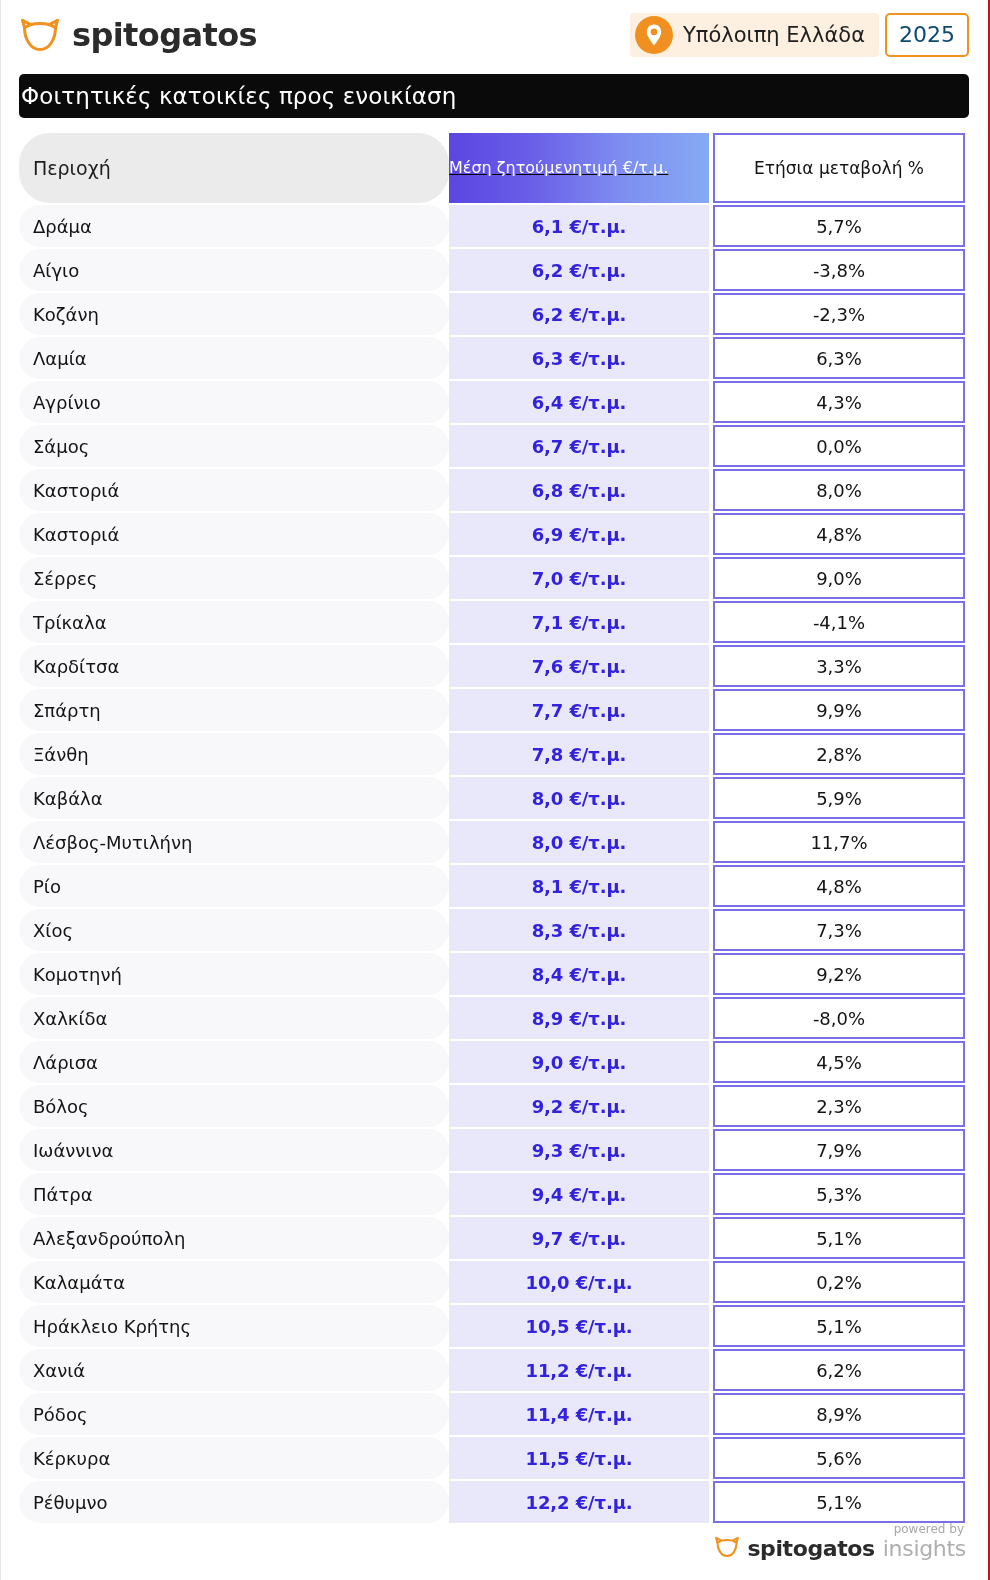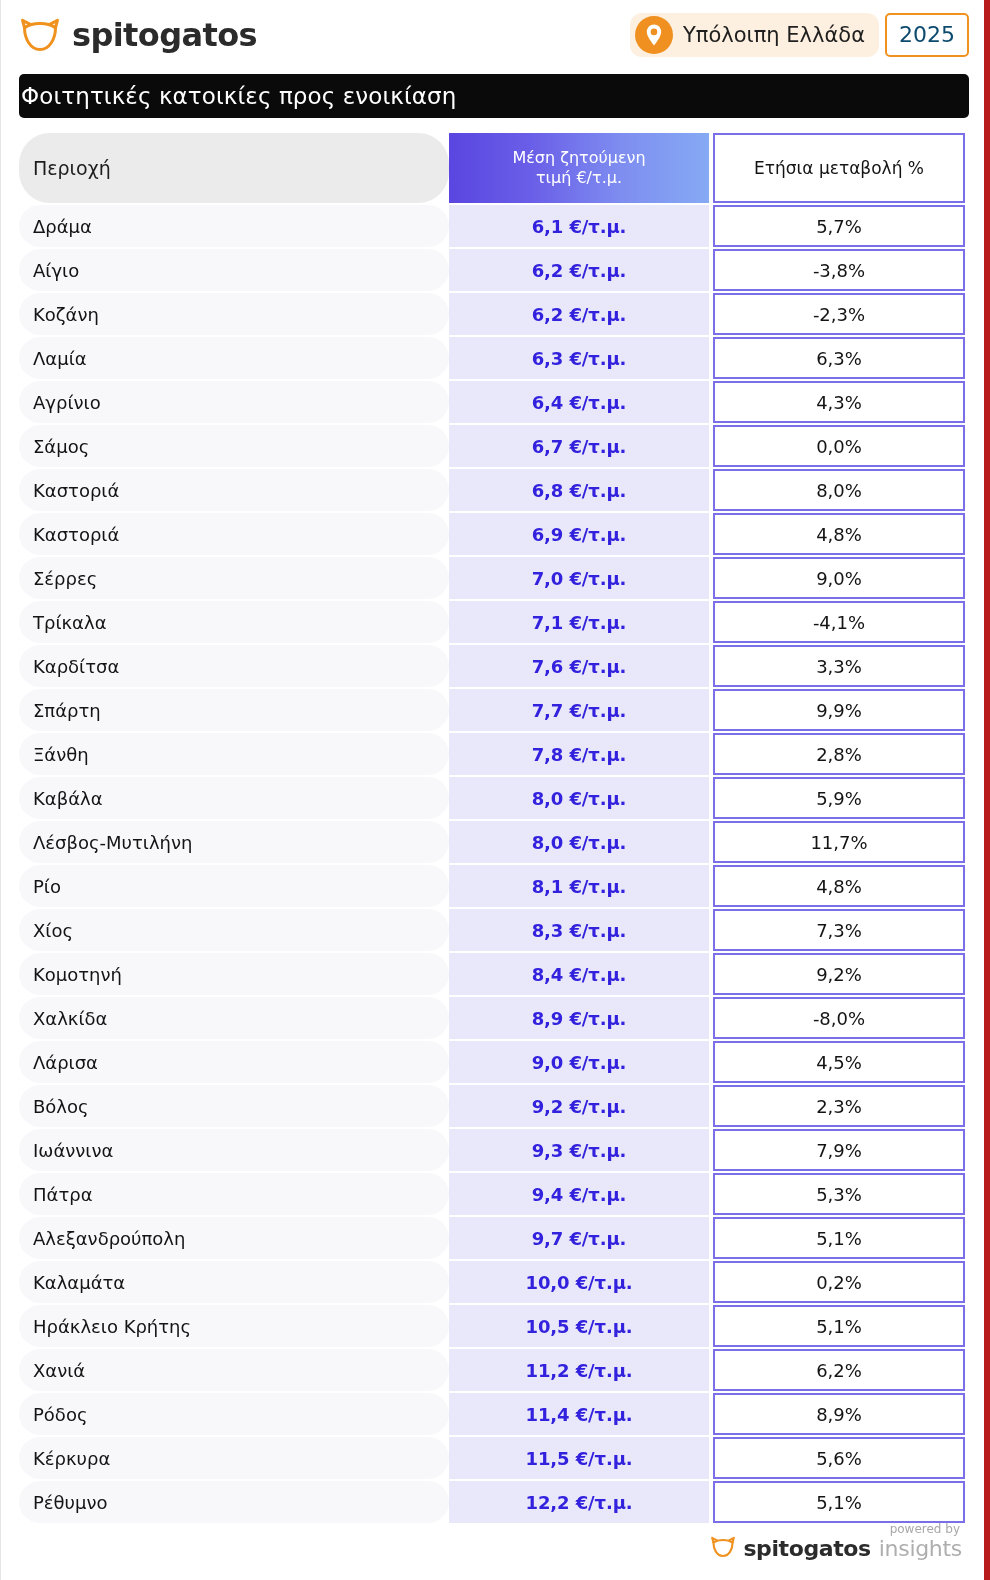--- a/index.html
+++ b/index.html
@@ -12,21 +12,21 @@
     font-family: "DejaVu Sans", "Liberation Sans", sans-serif;
     -webkit-font-smoothing: antialiased;
   }
 
   .page {
     position: relative;
     width: 990px;
     height: 1580px;
     background: #ffffff;
     border-left: 1px solid #e6e6e6;
-    border-right: 6px solid #b91c1c;
+    border-right: 2px solid #b91c1c;
     overflow: hidden;
   }
 
   
   .header {
     position: absolute;
     top: 0; left: 0;
     width: 990px;
     height: 70px;
     display: flex;
@@ -54,21 +54,21 @@
     align-items: center;
     gap: 0;
   }
   .loc-pill {
     display: flex;
     align-items: center;
     gap: 10px;
     background: #fdf0e0;
     height: 44px;
     padding: 0 14px 0 5px;
-    border-radius: 12px;
+    border-radius: 4px;
   }
   .pin-icon { display: block; flex: none; }
   .loc-text {
     font-size: 21px;
     color: #1f1f1f;
     white-space: nowrap;
     line-height: 1;
   }
   .year-box {
     margin-left: 6px;
@@ -138,24 +138,24 @@
   }
   .th-area-label {
     font-size: 19px;
     color: #1d1d1d;
     font-weight: 400;
   }
 
   .th-price {
     background: linear-gradient(90deg, #5a46e0 0%, #6a5fe8 32%, #7e8df0 66%, #86aaf4 100%);
     display: flex;
-    flex-direction: column;
-    align-items: center;
-    justify-content: center;
+    flex-direction: row;
+    align-items: center;
     line-height: 1.28;
+    text-decoration: underline;
   }
   .th-price span {
     color: #ffffff;
     font-size: 16px;
     display: block;
     text-align: center;
   }
 
   .th-chg {
     background: #ffffff;

